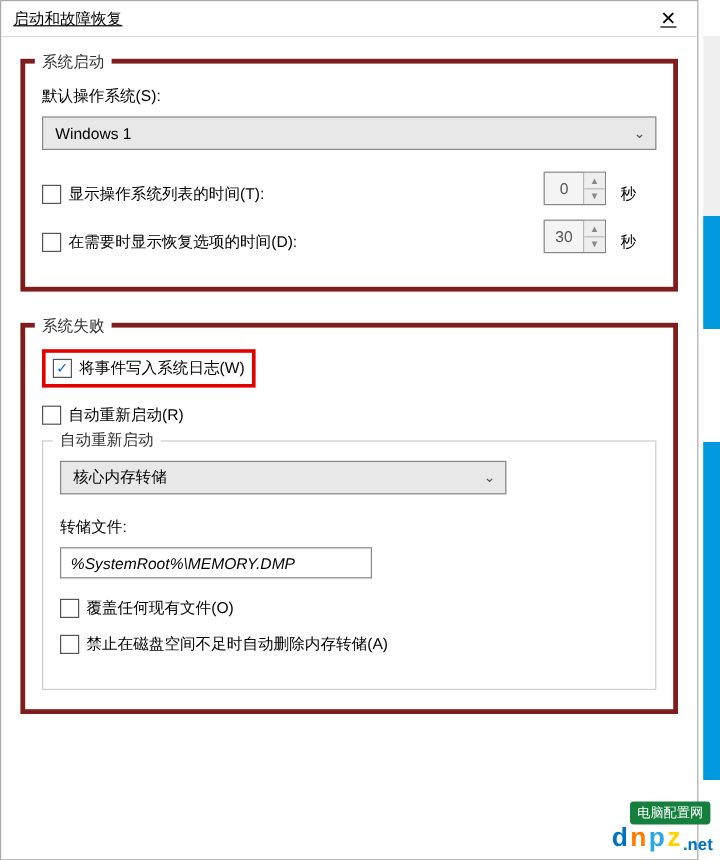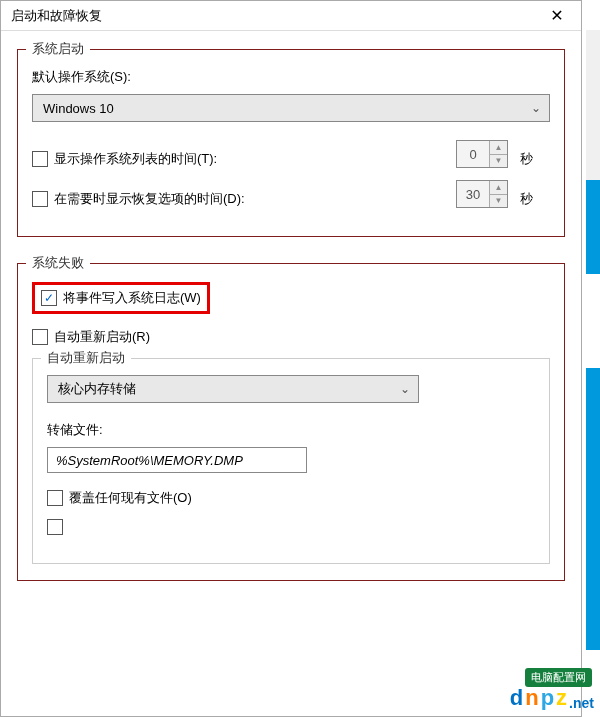--- a/index.html
+++ b/index.html
@@ -19,32 +19,33 @@
   border: 1px solid #aaa;
   position: relative;
 }
 .titlebar {
   height: 30px;
   display: flex;
   align-items: center;
   justify-content: space-between;
   padding: 0 4px 0 10px;
   border-bottom: 1px solid #ddd;
+  text-decoration: underline;
 }
 .title { font-size: 13px; color: #000; }
 .close-btn {
   width: 40px; height: 28px;
   display: flex; align-items: center; justify-content: center;
   font-size: 16px; color: #000;
 }
 .content {
   padding: 18px 16px;
 }
 .fieldset {
-  border: 1px solid #7f1d1d;
+  border: 4px solid #7f1d1d;
   padding: 18px 14px 16px 14px;
   margin-bottom: 26px;
   position: relative;
 }
 .legend {
   position: absolute;
   top: -10px; left: 8px;
   background: #fff;
   padding: 0 6px;
   font-size: 13px;
@@ -182,21 +183,21 @@
     </div>
   </div>
 
   <div class="content">
 
     <div class="fieldset">
       <div class="legend">系统启动</div>
 
       <div class="label-row">默认操作系统(S):</div>
       <div class="select">
-        <span>Windows 10</span>
+        <span>Windows 1</span>
         <span class="chev">⌄</span>
       </div>
 
       <div class="spinner-row">
         <div class="lbl">
           <span class="checkbox"></span>
           <span>显示操作系统列表的时间(T):</span>
         </div>
         <div class="spinner disabled">
           <input disabled="" value="0" style="">
@@ -247,20 +248,21 @@
 
         <div class="label-row">转储文件:</div>
         <input class="textinput" value="%SystemRoot%\MEMORY.DMP" style="">
 
         <div class="check-row">
           <span class="checkbox"></span>
           <span>覆盖任何现有文件(O)</span>
         </div>
         <div class="check-row">
           <span class="checkbox"></span>
+          <span>禁止在磁盘空间不足时自动删除内存转储(A)</span>
         </div>
       </div>
     </div>
 
   </div>
 </div>
 
 <div class="right-gray"></div>
 <div class="right-strip"></div>
 

